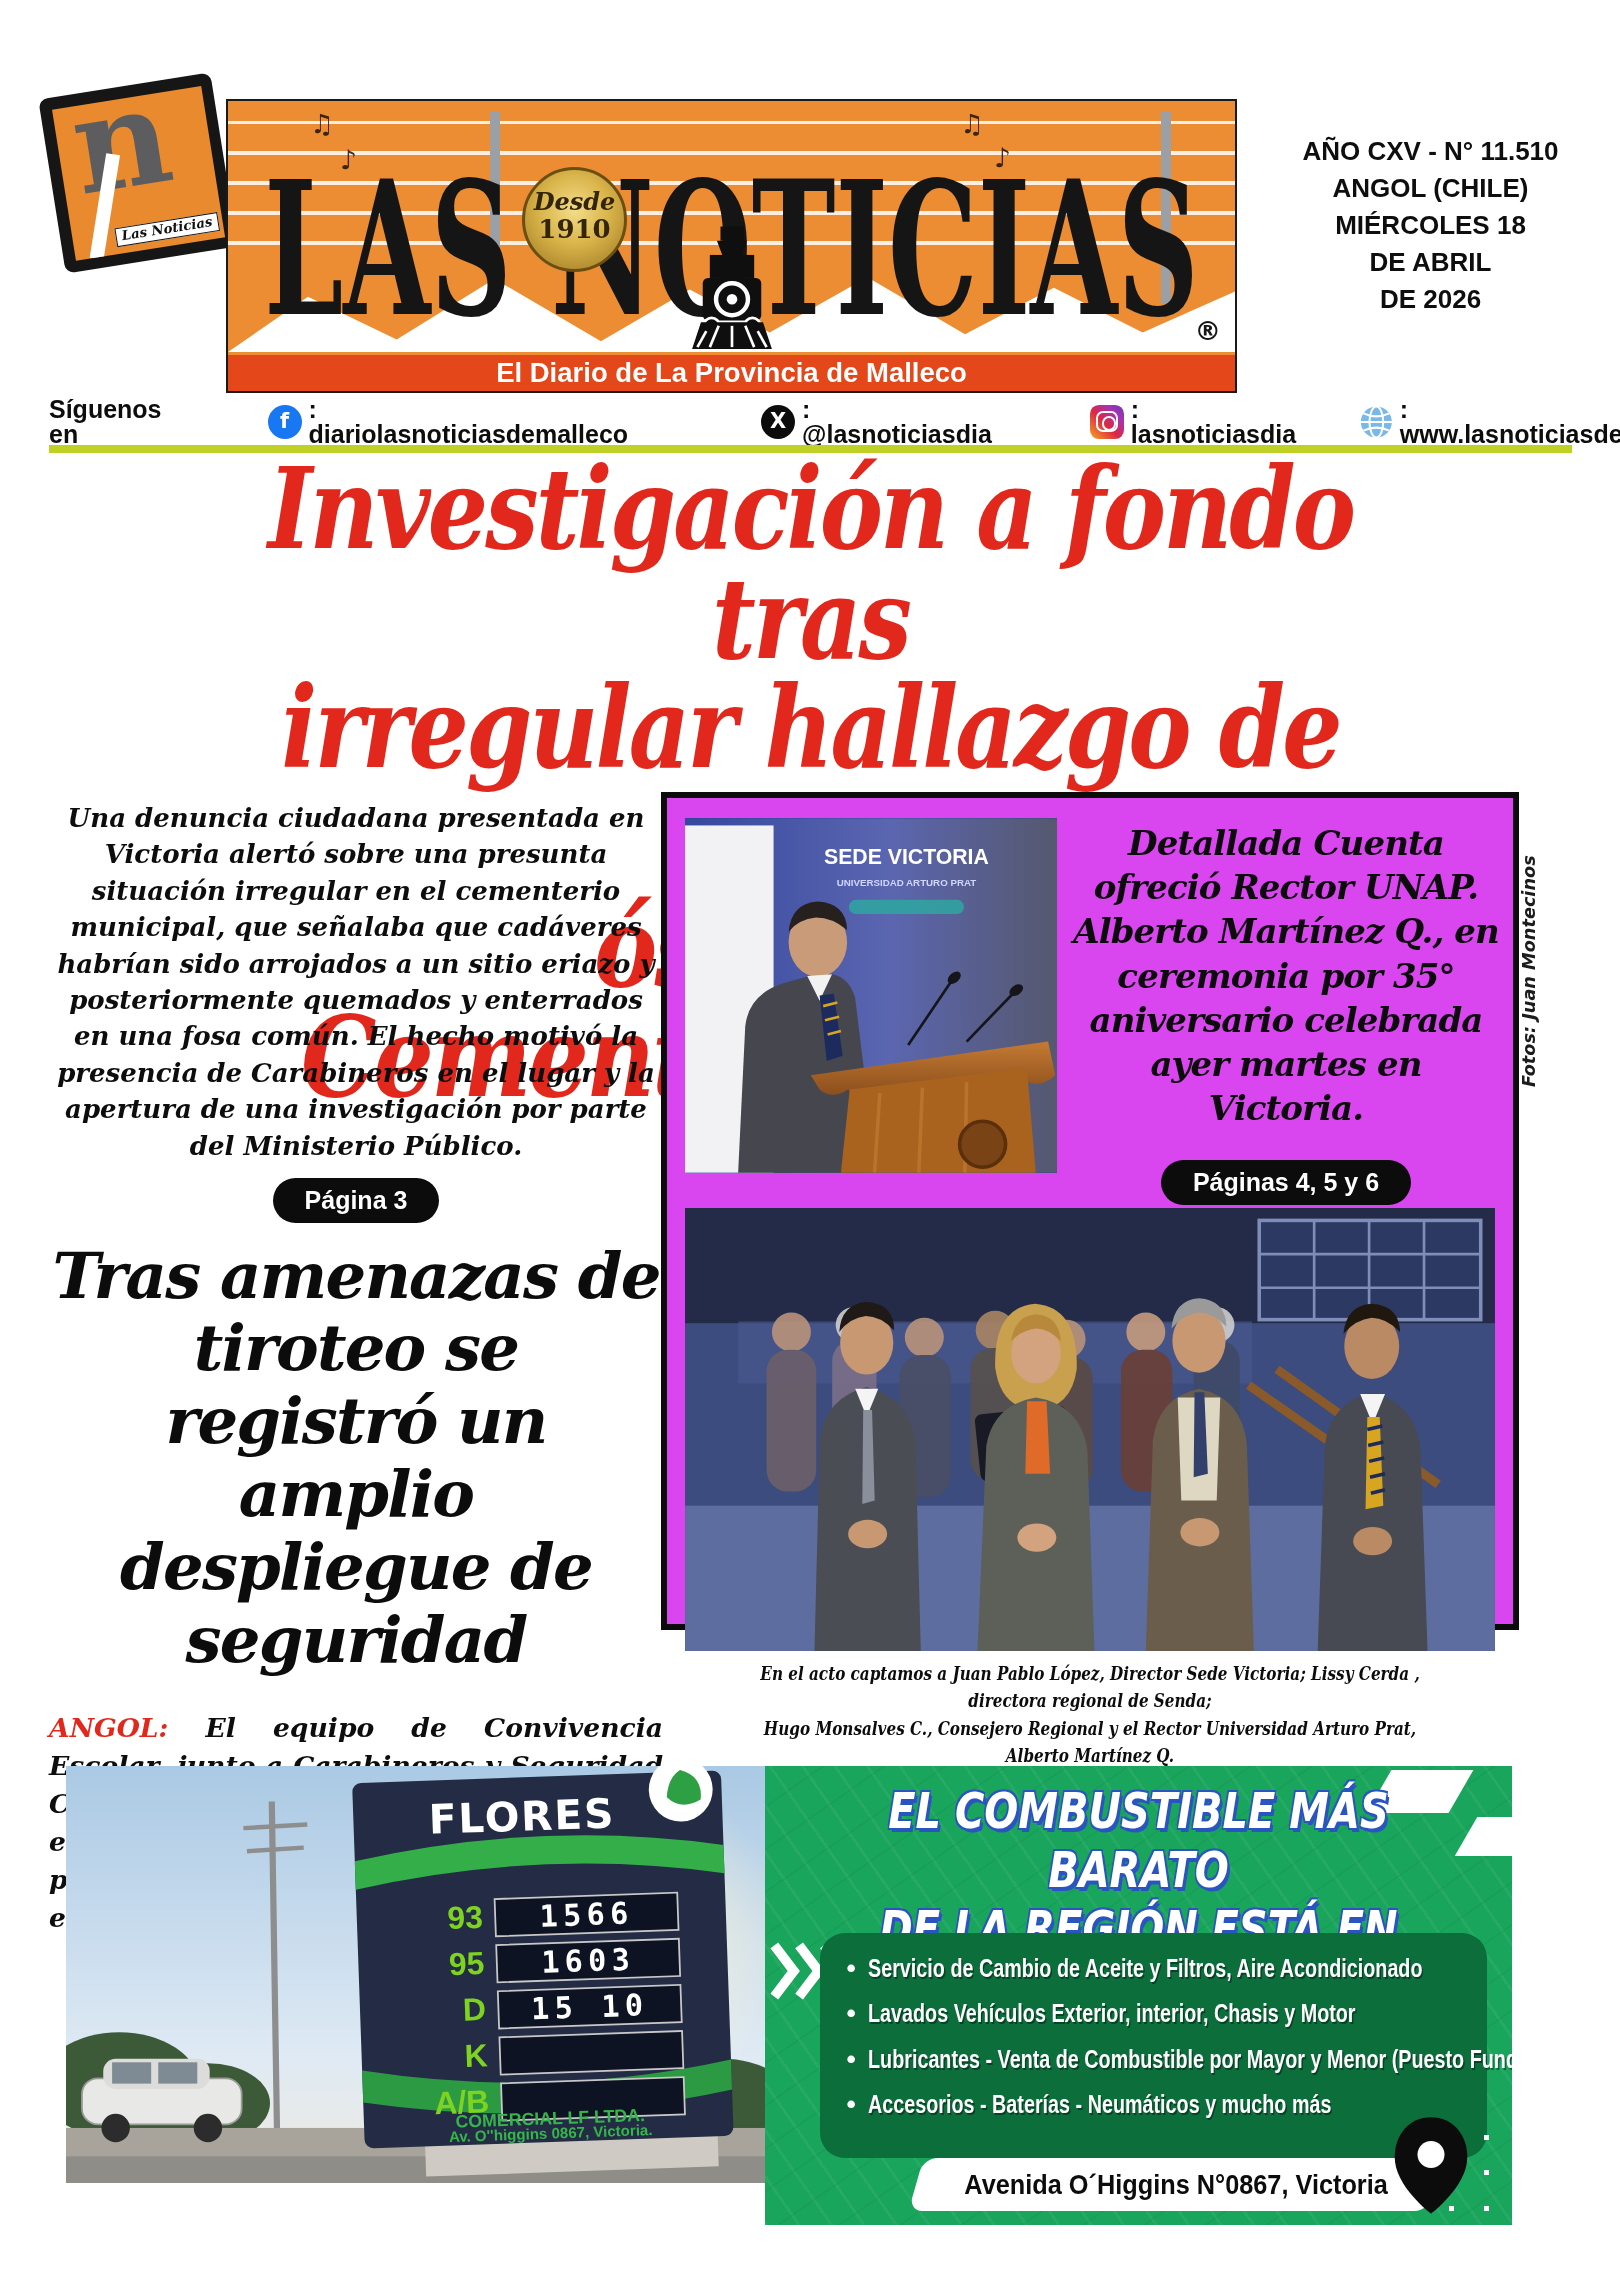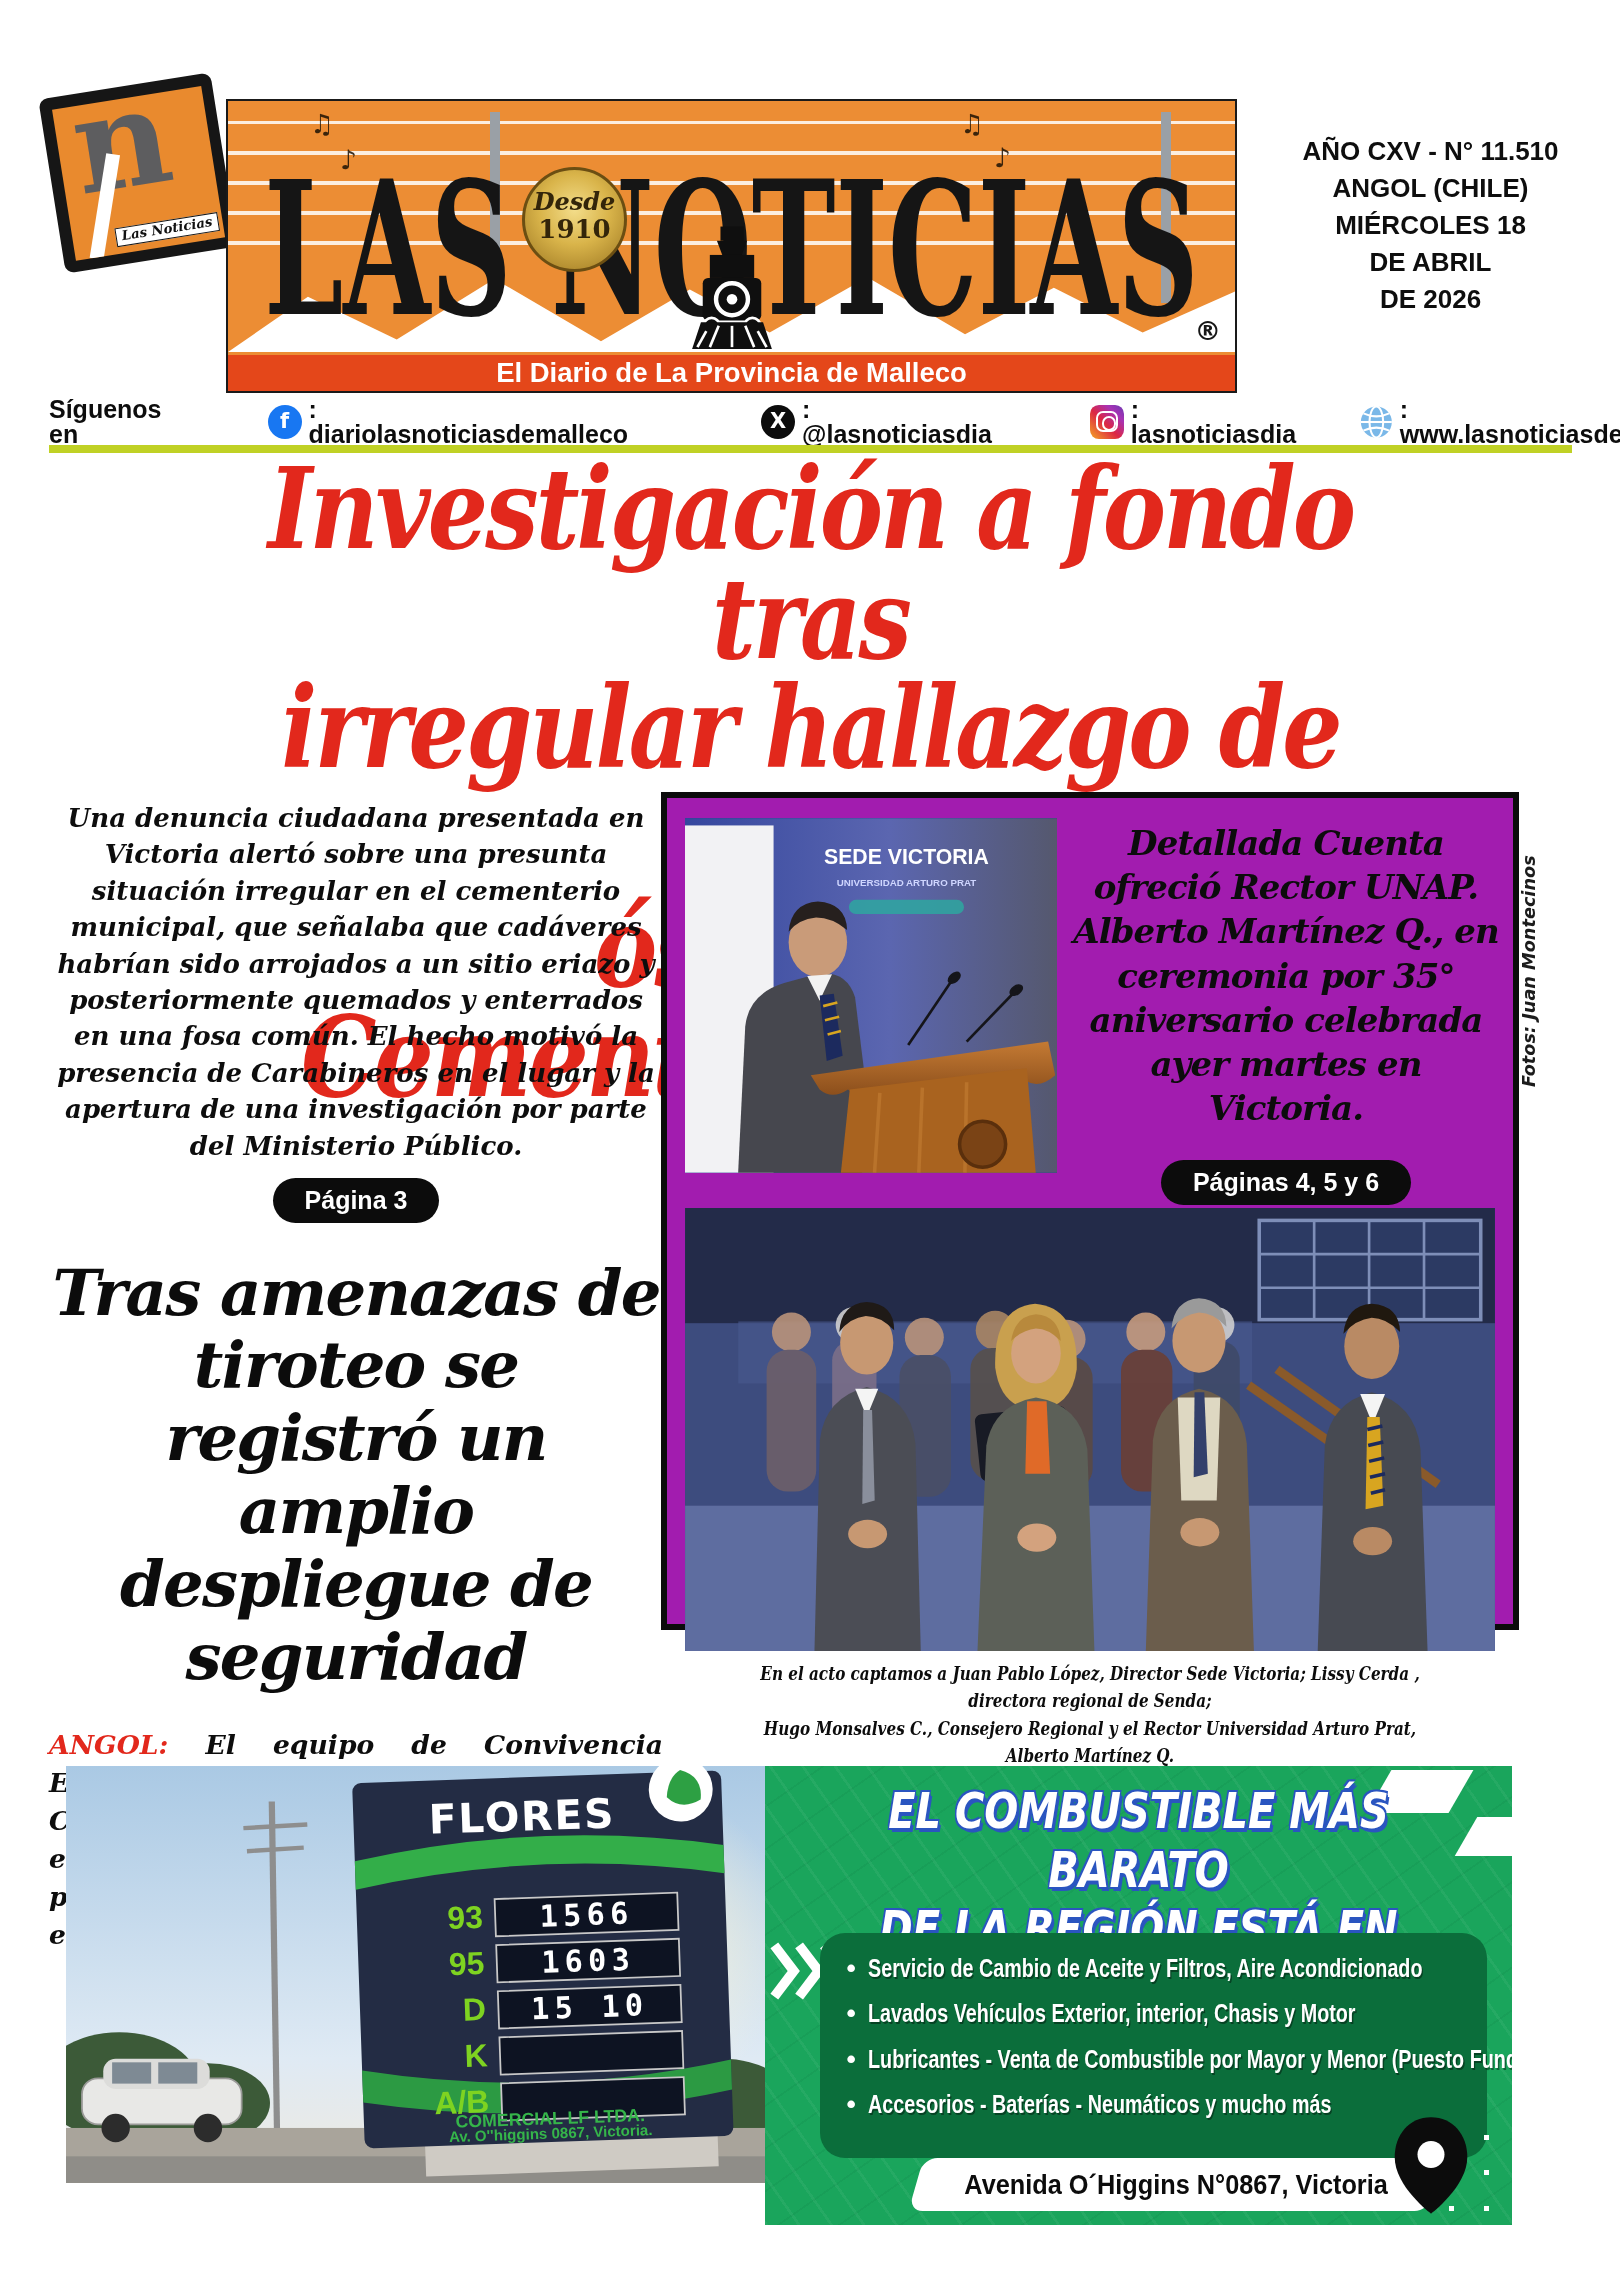--- a/index.html
+++ b/index.html
@@ -52,27 +52,27 @@
   .main-headline{position:absolute;left:48px;top:454px;width:1525px;text-align:center;color:#e2281c;
     font:700 italic 113px/0.97 "DejaVu Serif",serif;letter-spacing:-3.5px;transform:scaleX(.84);transform-origin:50% 0;}
 
   
   .left-col{position:absolute;left:49px;top:800px;width:614px;}
   .lead-para{font:700 italic 26px/1.4 "DejaVu Serif",serif;color:#0d0d0d;text-align:center;}
   .badge-wrap{text-align:center;margin-top:14px;}
   .badge{display:inline-block;background:#0c0c0c;color:#fff;font:700 25px/1 "Liberation Sans",sans-serif;
          padding:9.8px 32px;border-radius:25px;}
   .sec-headline{font:700 italic 64px/1.14 "DejaVu Serif",serif;color:#0c0c0c;text-align:center;
-                margin-top:34px;letter-spacing:-1.8px;}
+                margin-top:17px;letter-spacing:-1.8px;}
   .angol{position:relative;margin-top:32px;font:700 italic 26.6px/1.43 "DejaVu Serif",serif;color:#0d0d0d;text-align:justify;}
   .dateline{color:#e2281c;}
   .badge-18{position:absolute;right:0;bottom:-8.9px;}
 
   
-  .yellow-box{position:absolute;left:661px;top:792px;width:858px;height:838px;background:#a21caf;
+  .yellow-box{position:absolute;left:661px;top:792px;width:858px;height:838px;background:#d946ef;
               border:6.2px solid #0b0b0b;box-sizing:border-box;}
   .podium-photo{position:absolute;left:17.7px;top:19.5px;width:372px;height:355px;background:#2e3f96;}
   .rector-blurb{position:absolute;left:401px;top:23px;width:436px;text-align:center;
                 font:700 italic 34px/1.3 "DejaVu Serif",serif;color:#0c0c0c;letter-spacing:-0.9px;}
   .badge-456{position:absolute;left:401px;top:362px;width:436px;text-align:center;}
   .group-photo{position:absolute;left:17.7px;top:410px;width:810px;height:443px;background:#3d4c7e;}
   .caption{position:absolute;left:8.9px;top:862px;width:828px;text-align:center;color:#0c0c0c;
            font:700 italic 17.7px/1.55 "DejaVu Serif",serif;transform:scaleX(.86);transform-origin:50% 0;}
   .photo-credit{position:absolute;left:1521px;top:794px;height:293px;writing-mode:vertical-rl;
                 transform:rotate(180deg);font:700 italic 17.7px/1 "DejaVu Sans",sans-serif;color:#1c1c1c;}

